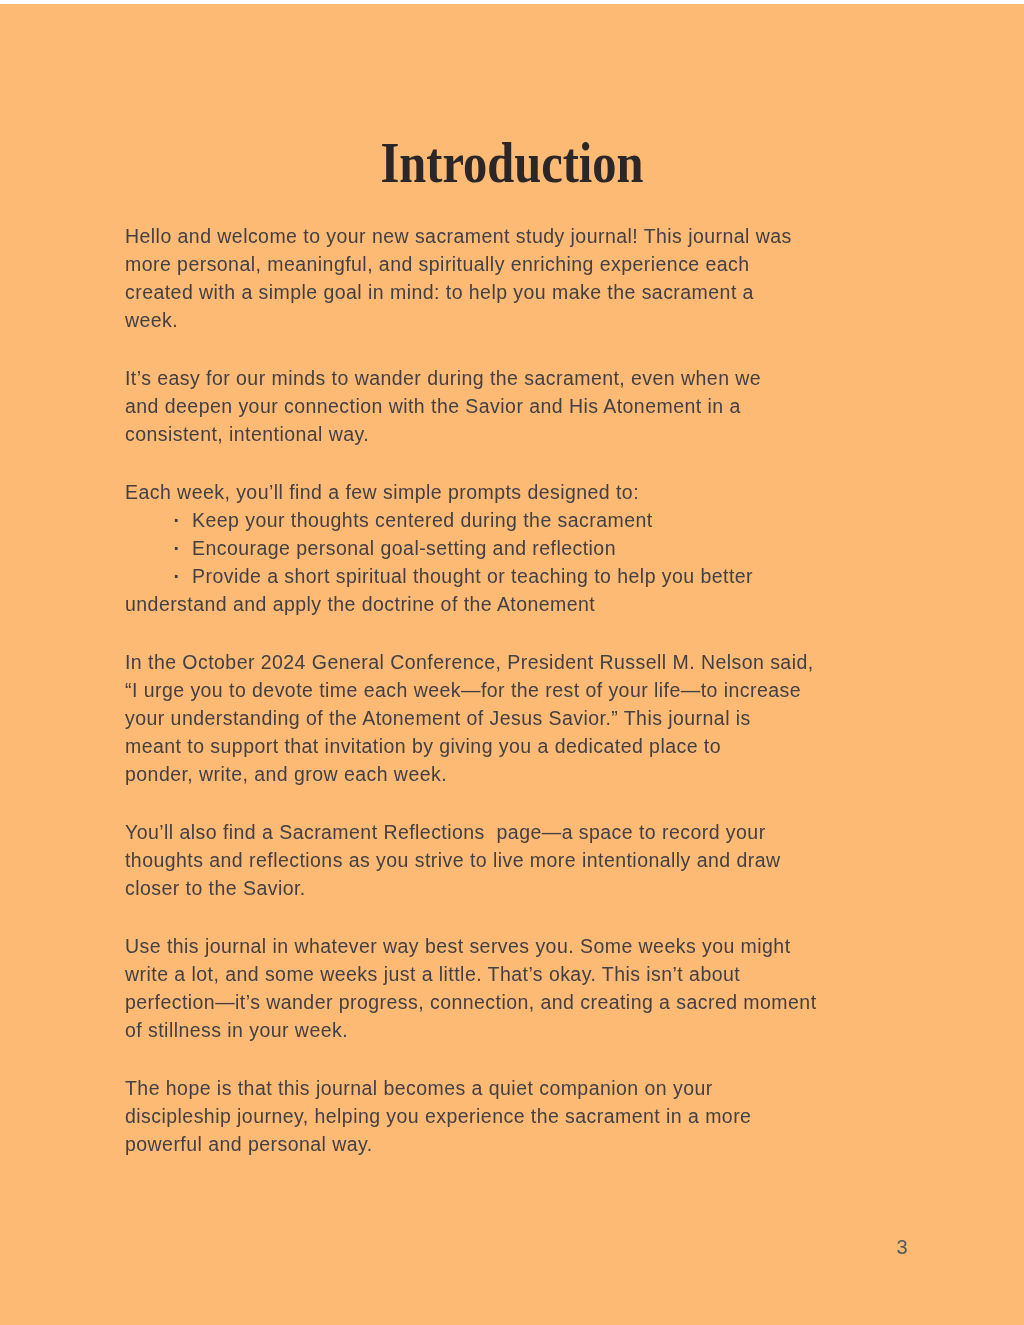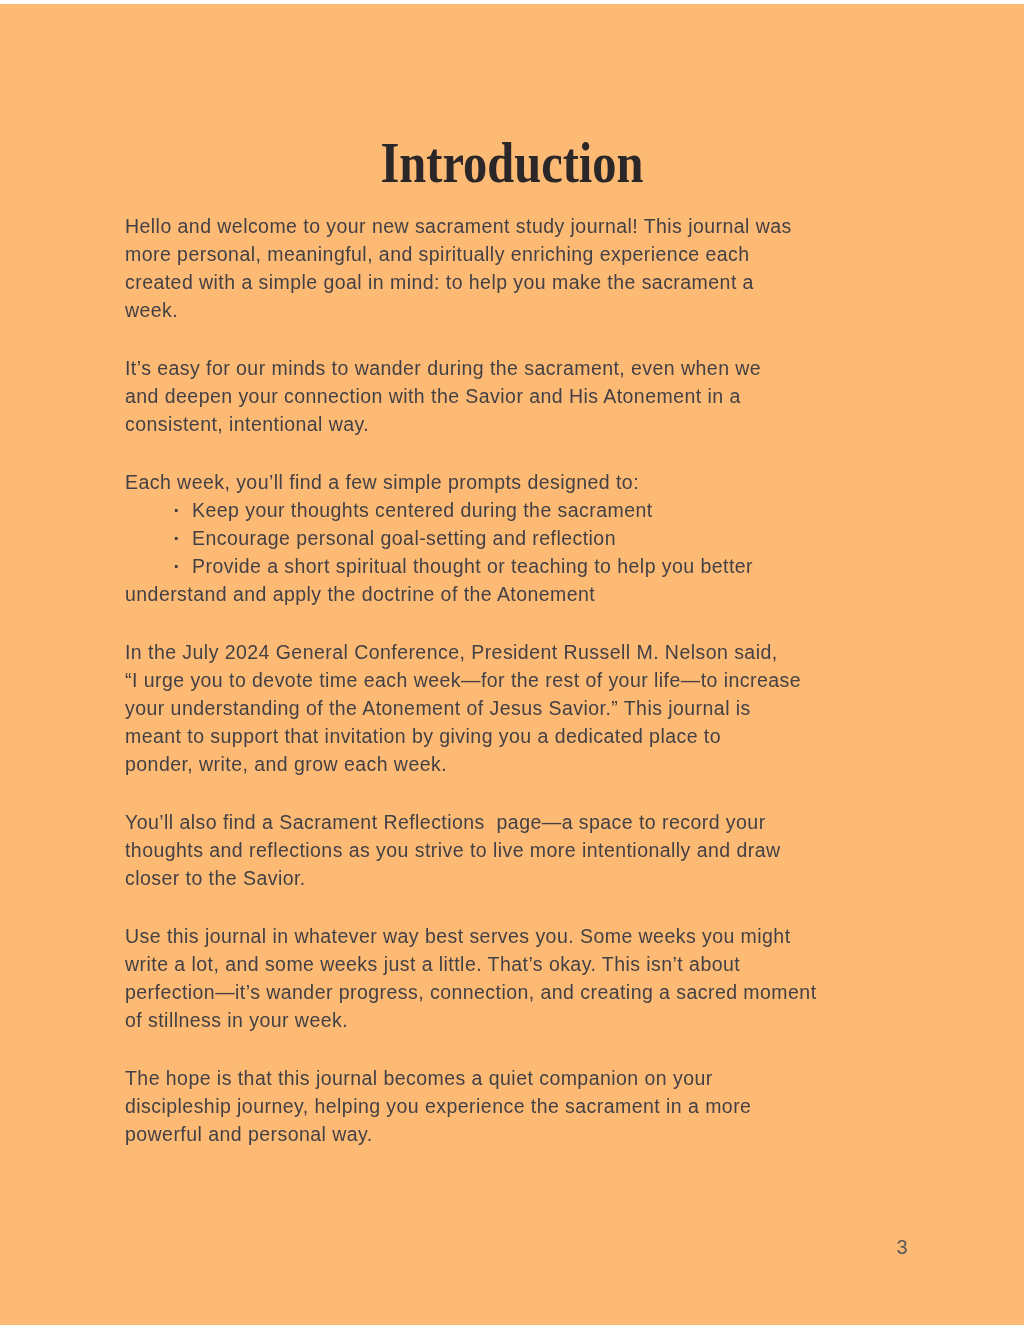--- a/index.html
+++ b/index.html
@@ -23,21 +23,21 @@
     font-weight: 700;
     font-size: 57px;
     line-height: 62px;
     color: #2b2628;
     transform: scaleX(0.85);
     transform-origin: 50% 50%;
   }
   .body-text {
     position: absolute;
     left: 125px;
-    top: 208px;
+    top: 218px;
     width: 790px;
     color: #434045;
     font-size: 19.5px;
     line-height: 28px;
     letter-spacing: 0.45px;
   }
   .para { margin-bottom: 30px; }
   .line {
     display: block;
     position: relative;
@@ -81,21 +81,21 @@
         <span class="line">consistent, intentional way.</span>
       </div>
       <div class="para">
         <span class="line">Each week, you’ll find a few simple prompts designed to:</span>
         <span class="line bullet"><span class="dot">·</span>Keep your thoughts centered during the sacrament</span>
         <span class="line bullet"><span class="dot">·</span>Encourage personal goal-setting and reflection</span>
         <span class="line bullet"><span class="dot">·</span>Provide a short spiritual thought or teaching to help you better</span>
         <span class="line">understand and apply the doctrine of the Atonement</span>
       </div>
       <div class="para">
-        <span class="line">In the July 2024 General Conference, President Russell M. Nelson said,</span>
+        <span class="line">In the October 2024 General Conference, President Russell M. Nelson said,</span>
         <span class="line">“I urge you to devote time each week—for the rest of your life—to increase</span>
         <span class="line">your understanding of the Atonement of Jesus Savior.” This journal is</span>
         <span class="line">meant to support that invitation by giving you a dedicated place to</span>
         <span class="line">ponder, write, and grow each week.</span>
       </div>
       <div class="para">
         <span class="line">You’ll also find a Sacrament Reflections  page—a space to record your</span>
         <span class="line">thoughts and reflections as you strive to live more intentionally and draw</span>
         <span class="line">closer to the Savior.</span>
       </div>

